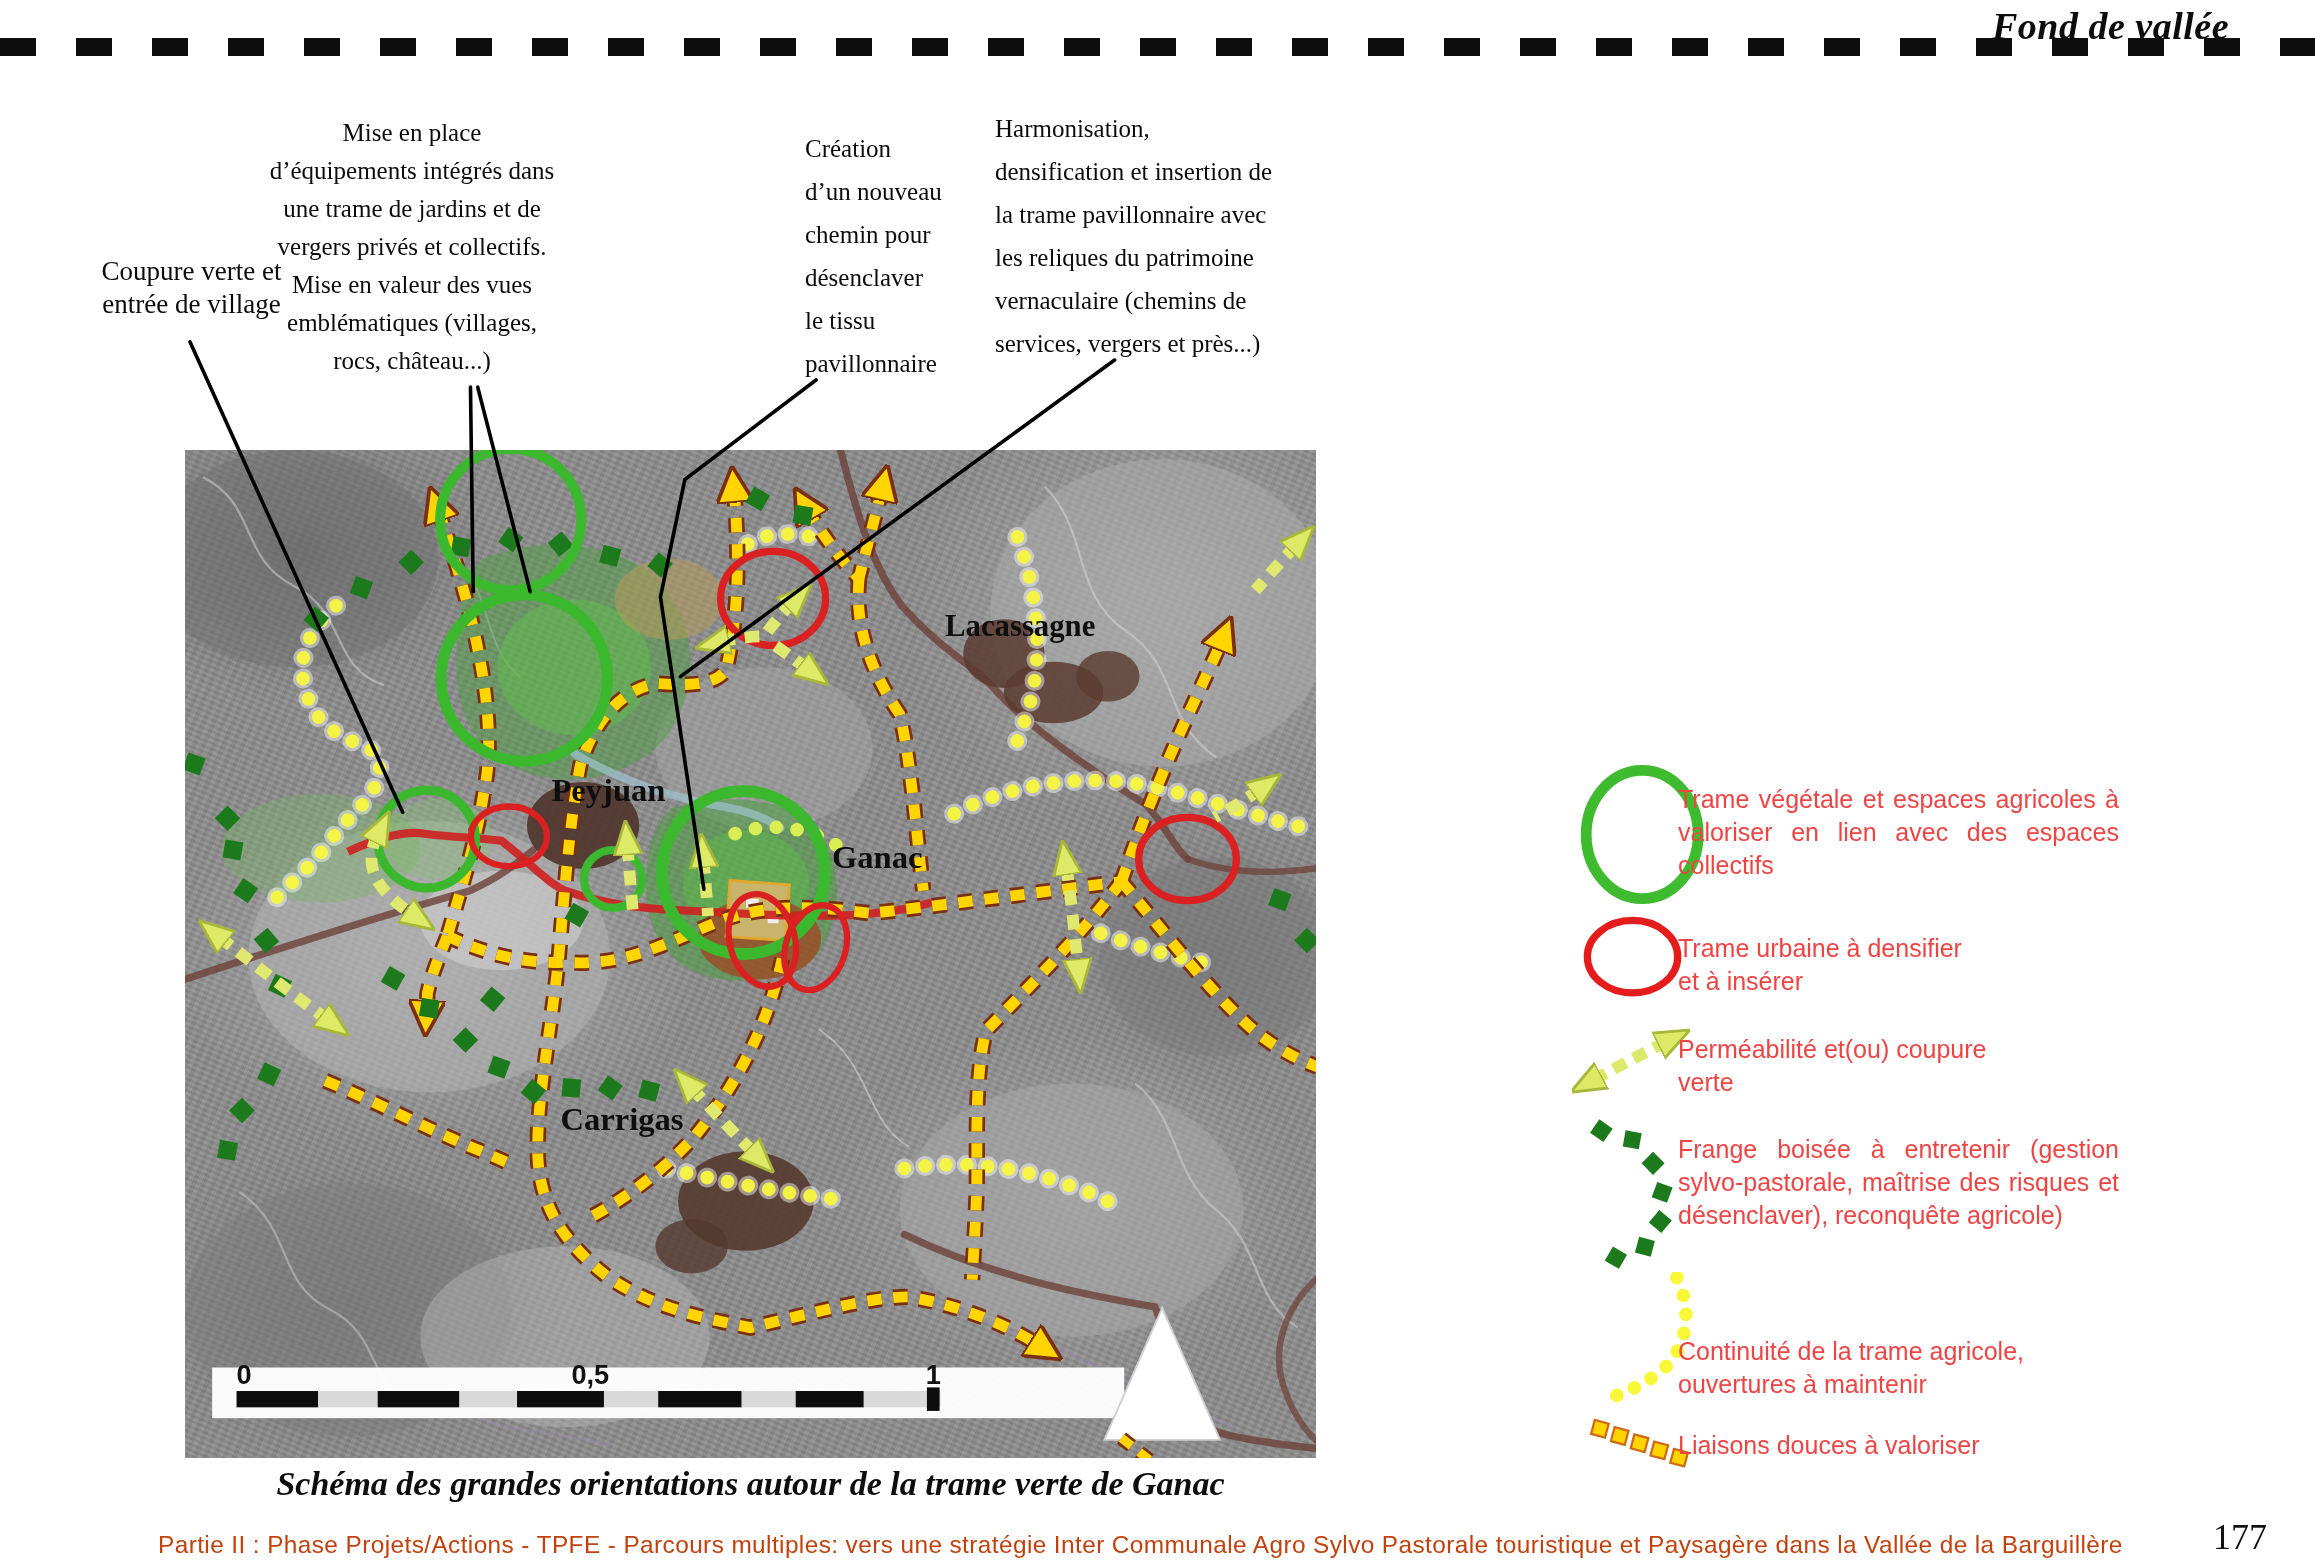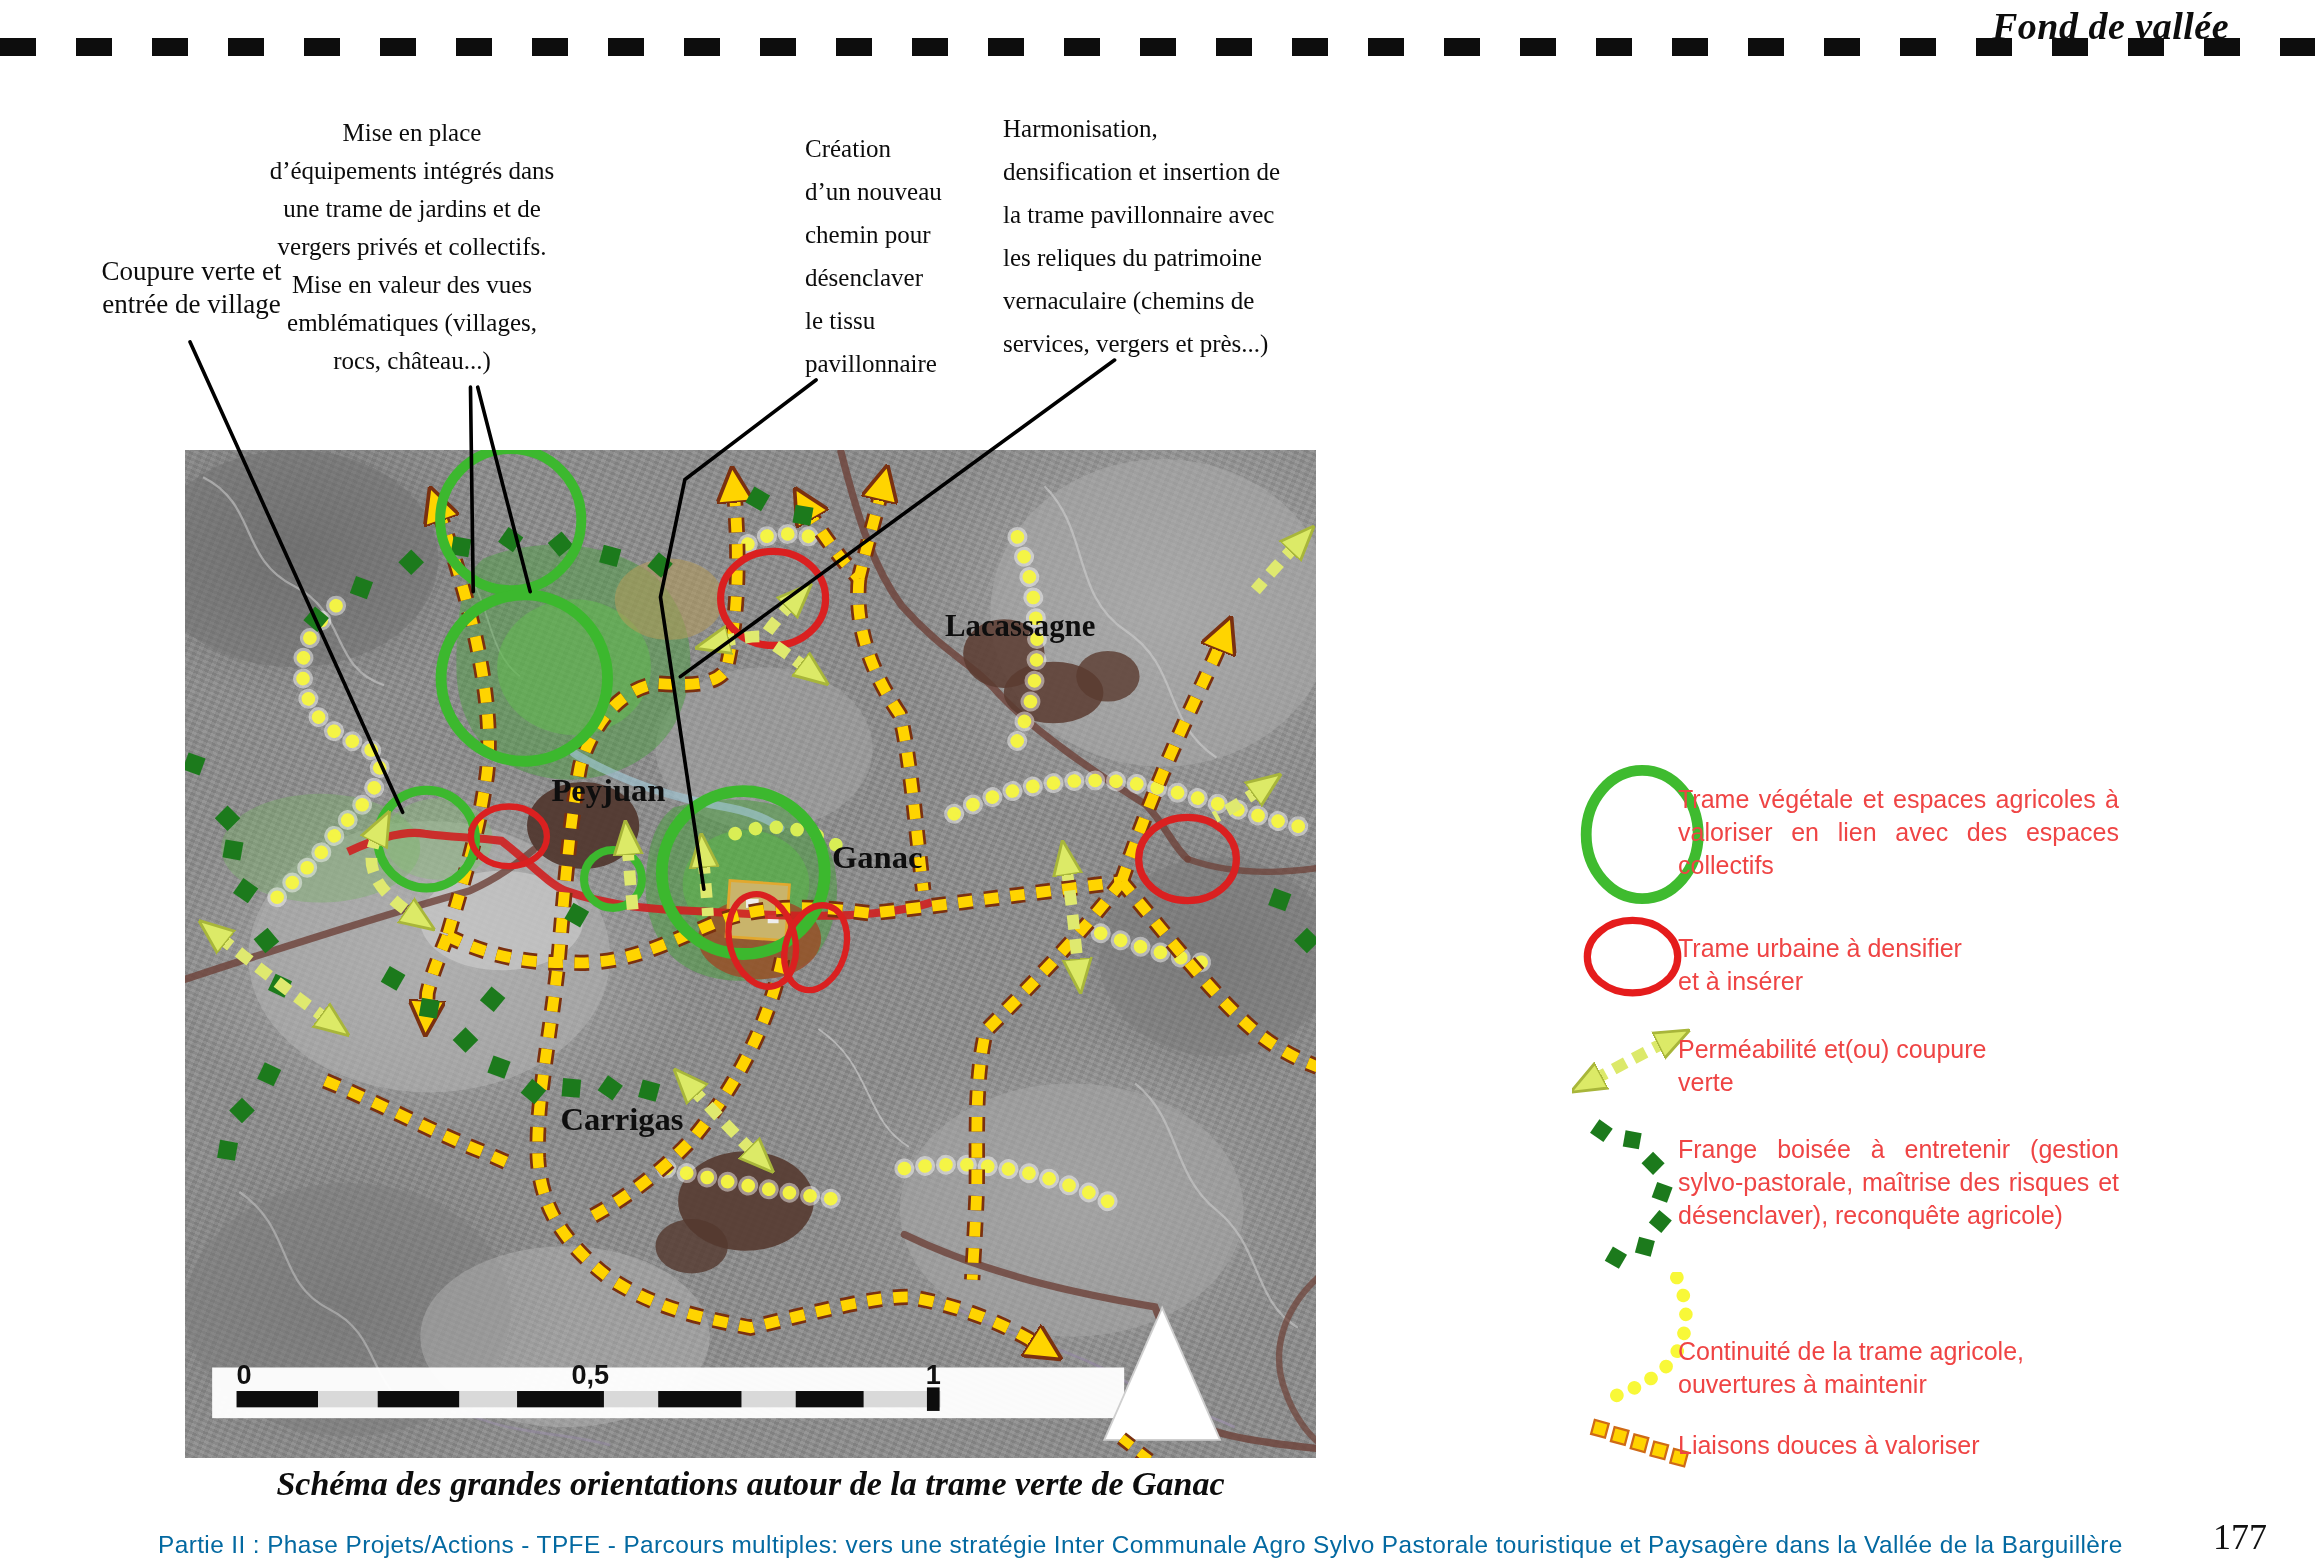--- a/index.html
+++ b/index.html
@@ -8,21 +8,21 @@
 
   .page-title{position:absolute;top:3.6px;right:87px;font-style:italic;font-weight:bold;
               font-size:38px;letter-spacing:0.5px;margin-left:28px;}
   .dash-rule{position:absolute;top:38px;left:0;width:2316px;height:18px;
              background:repeating-linear-gradient(90deg,#0d0d0d 0 36px,transparent 36px 76px);}
 
   .ann{position:absolute;white-space:pre-line;color:#0c0c0c;}
   .ann-coupure{left:101px;top:255px;width:181px;text-align:center;font-size:27px;line-height:33px;}
   .ann-equip{left:253px;top:114px;width:318px;text-align:center;font-size:25px;line-height:38px;}
   .ann-chemin{left:805px;top:127px;width:208px;text-align:left;font-size:25px;line-height:43px;}
-  .ann-harmo{left:995px;top:107px;width:285px;text-align:left;font-size:25px;line-height:43px;margin-left:8px;}
+  .ann-harmo{left:995px;top:107px;width:285px;text-align:left;font-size:25px;line-height:43px;}
 
   .map{position:absolute;left:185px;top:450px;width:1131px;height:1008px;background-color:#8d8d8d;
     background-image:
       radial-gradient(ellipse 380px 271px at 22% 50%, rgba(195,195,195,.55), transparent 70%),
       radial-gradient(ellipse 362px 308px at 86% 16%, rgba(188,188,188,.5), transparent 70%),
       radial-gradient(ellipse 344px 253px at 78% 75%, rgba(182,182,182,.45), transparent 70%),
       radial-gradient(ellipse 289px 217px at 10% 10%, rgba(88,88,88,.5), transparent 70%),
       radial-gradient(ellipse 235px 199px at 91% 50%, rgba(104,104,104,.45), transparent 70%),
       radial-gradient(ellipse 326px 253px at 14% 85%, rgba(98,98,98,.4), transparent 70%),
       repeating-linear-gradient(23deg, rgba(255,255,255,.05) 0 2.7px, rgba(0,0,0,.05) 2.7px 5.4px),
@@ -36,21 +36,21 @@
 
   .caption{position:absolute;left:185px;top:1465px;width:1131px;text-align:center;
            font-style:italic;font-weight:bold;font-size:34px;}
 
   .legend-sym{position:absolute;}
   .legend-label{position:absolute;font-family:"Liberation Sans",sans-serif;font-size:25px;
                 line-height:33px;color:#ef4444;width:441px;white-space:pre-line;left:1678px;}
   .just{text-align:justify;text-align-last:left;white-space:normal;}
 
   .footer-text{position:absolute;left:158px;top:1531px;font-family:"Liberation Sans",sans-serif;
-               font-size:24.4px;color:#0369a1;letter-spacing:0.4px;}
+               font-size:24.4px;color:#c2410c;letter-spacing:0.4px;}
   .page-number{position:absolute;left:2169px;top:1516px;font-family:"Liberation Serif",serif;
                font-size:36px;color:#111;margin-left:44px;}
 </style>
 </head>
 <body>
 
 <div class="page-title">Fond de vallée</div>
 <div class="dash-rule"></div>
 
 <div class="ann ann-coupure">Coupure verte et

